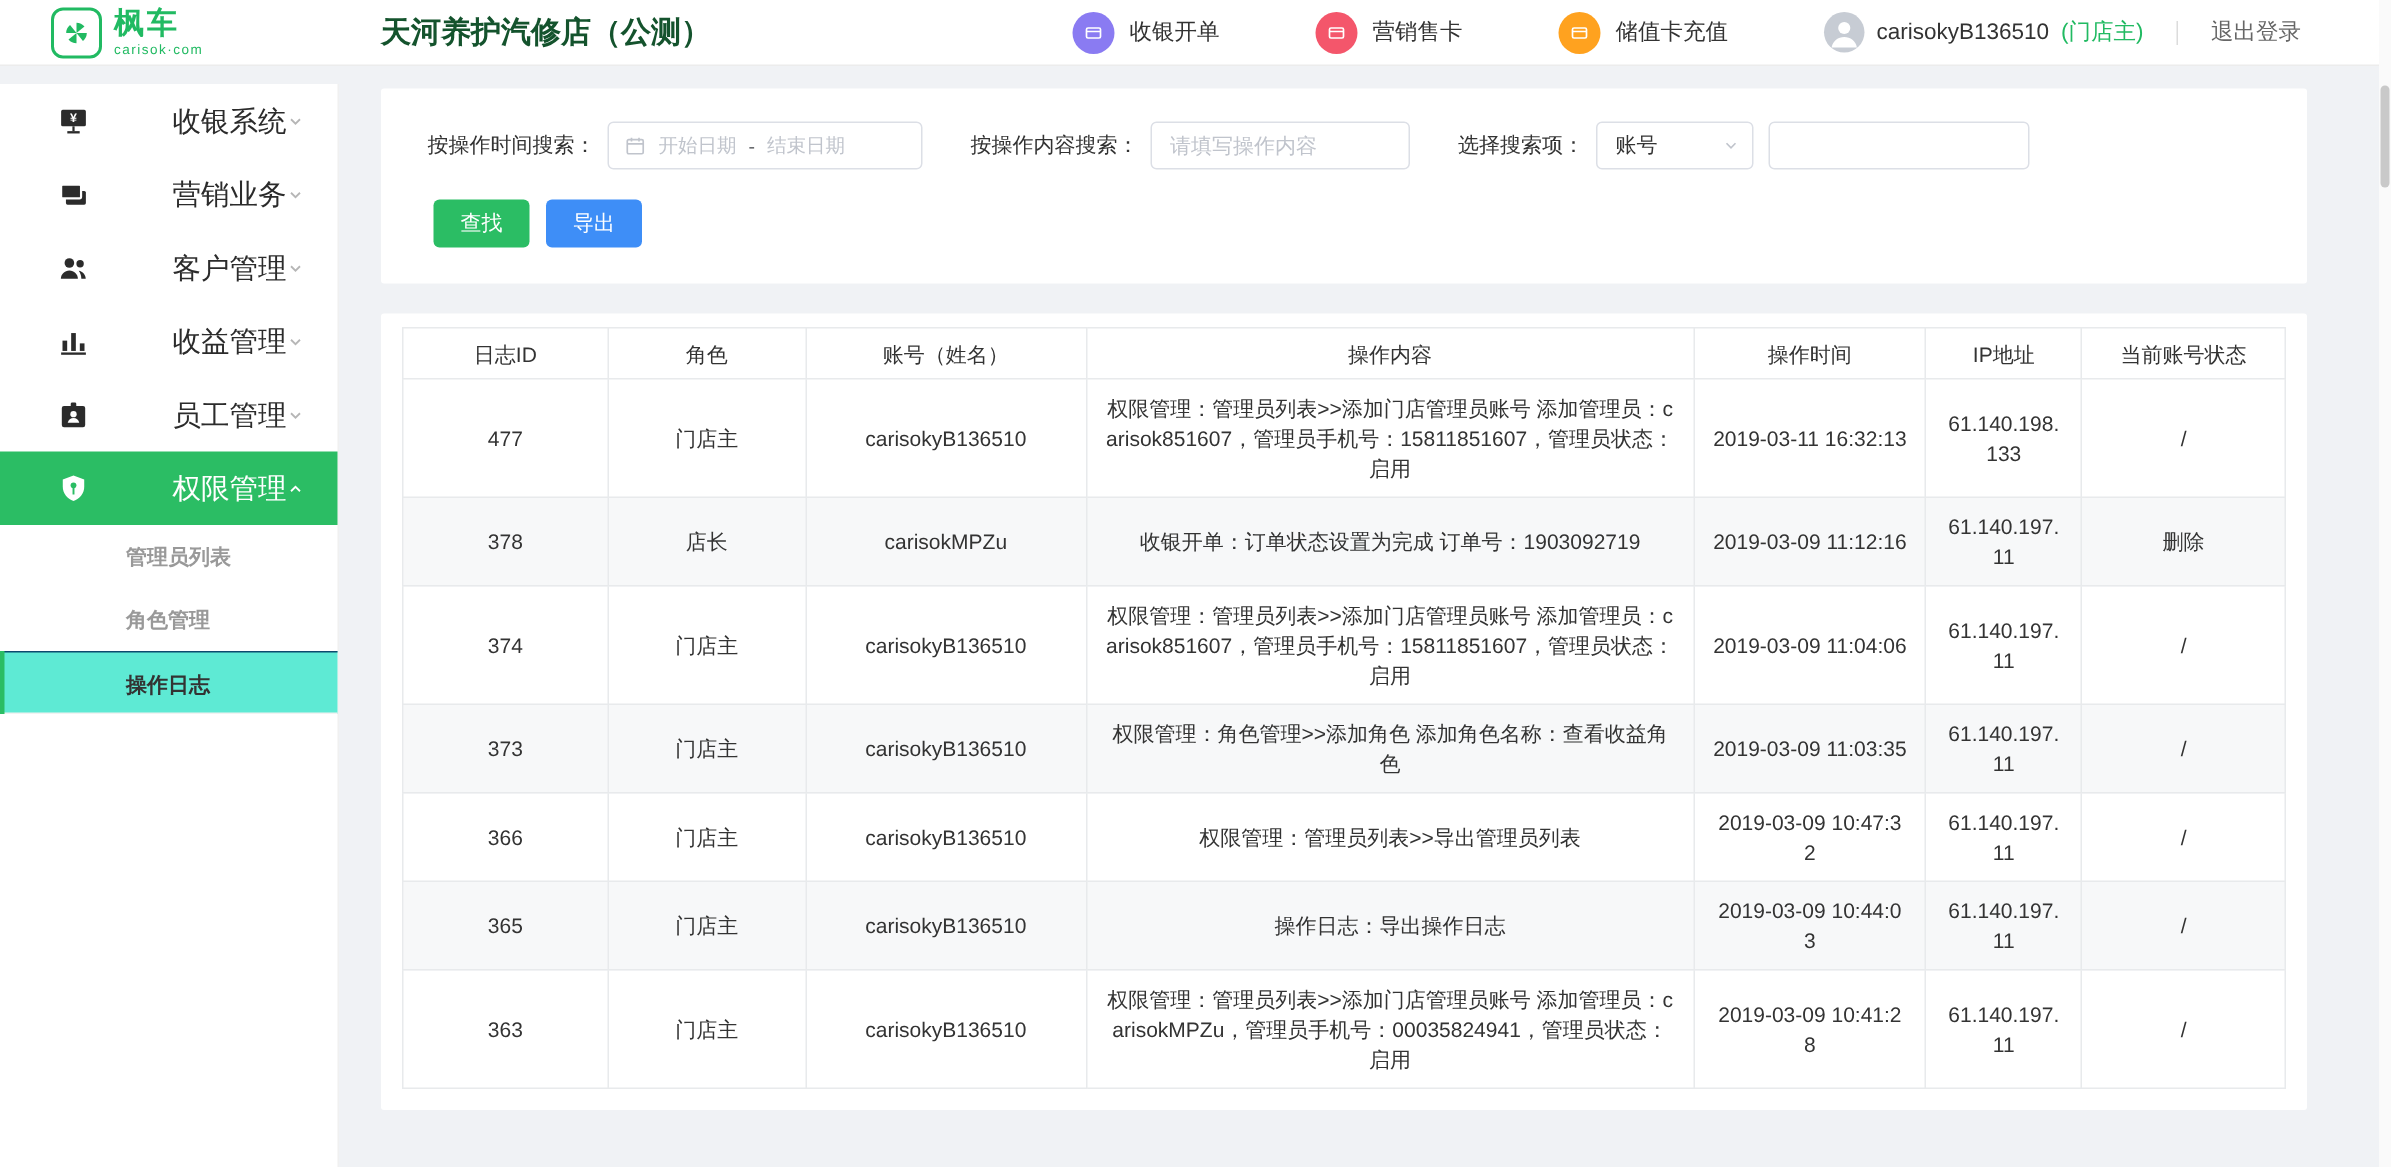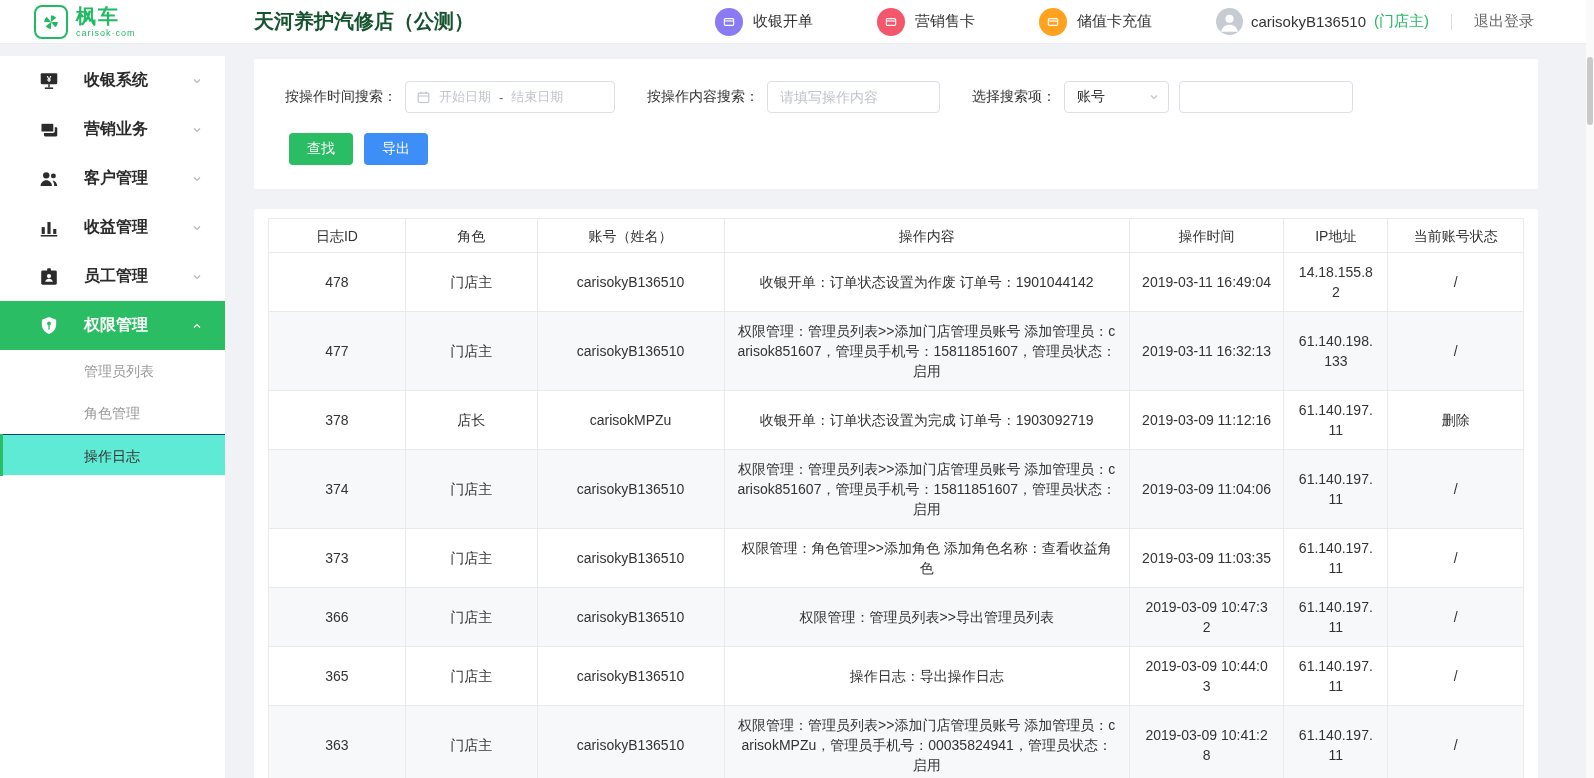--- a/index.html
+++ b/index.html
@@ -29,28 +29,28 @@
   .user-name { font-size:15px; color:#333; white-space:nowrap; }
   .user-role { font-size:15px; color:#21ba62; white-space:nowrap; }
   .v-divider { width:1px; height:16px; background:#dcdcdc; margin:0 22px; }
   .logout { font-size:15px; color:#666; text-decoration:none; white-space:nowrap; cursor:pointer;text-align:right; }
 
   
   .sidebar { position:fixed; top:56px; left:0; bottom:0; width:226px; background:#fff;
              border-right:1px solid #f0f0f0; z-index:10; }
   .menu-item { height:49px; display:flex; align-items:center; padding:0 22px 0 38px; cursor:pointer; color:#2b2b2b; }
   .mi-icon { width:22px; height:22px; flex:0 0 22px; margin-right:24px; }
-  .mi-label { flex:1; font-size:16px; font-weight:700; }
+  .mi-label { flex:1; font-size:19px; font-weight:400;text-align:right; }
   .mi-caret { width:12px; height:12px; color:#b6b6b6; }
   .menu-item.active { background:#2bbd64; color:#fff; }
   .menu-item.active .mi-caret { color:#fff; transform:rotate(180deg); }
   .menu-item .cut { fill:#fff; }
   .menu-item.active .cut { fill:#2bbd64; }
   .menu-item .cut-stroke { stroke:#fff; }
-  .sub-item { height:42px; line-height:42px; padding-left:84px; font-size:14px; color:#999; cursor:pointer; position:relative; }
+  .sub-item { height:42px; line-height:42px; padding-left:84px; font-size:14px; color:#999; cursor:pointer; position:relative;font-weight:bold; }
   .sub-item.active { color:#333; background:#5eead4; border-top:1px solid #0c4a6e; border-bottom:1px solid #f2f2f2; }
   .sub-item.active::before { content:""; position:absolute; left:0; top:-1px; bottom:-1px; width:3px; background:#2bbd64; }
 
   
   .main { margin-left:226px; padding-top:56px; height:778px; }
   .breadcrumb-bar { height:41px; background:#fff; display:flex; align-items:center;
                     padding-left:59px; font-size:15px; font-weight:700; color:#333; }
   .content { padding:3px 56px 0 28px; }
   .card { background:#fff; border-radius:2px; }
 
@@ -304,29 +304,20 @@
               <th>角色</th>
               <th>账号（姓名）</th>
               <th>操作内容</th>
               <th>操作时间</th>
               <th>IP地址</th>
               <th>当前账号状态</th>
             </tr>
           </thead>
         <tbody id="table-body">
             <tr>
-              <td>478</td>
-              <td>门店主</td>
-              <td>carisokyB136510</td>
-              <td>收银开单：订单状态设置为作废 订单号：1901044142</td>
-              <td>2019-03-11 16:49:04</td>
-              <td>14.18.155.82</td>
-              <td>/</td>
-            </tr>
-            <tr>
               <td>477</td>
               <td>门店主</td>
               <td>carisokyB136510</td>
               <td>权限管理：管理员列表&gt;&gt;添加门店管理员账号 添加管理员：carisok851607，管理员手机号：15811851607，管理员状态：启用</td>
               <td>2019-03-11 16:32:13</td>
               <td>61.140.198.133</td>
               <td>/</td>
             </tr>
             <tr>
               <td>378</td>

